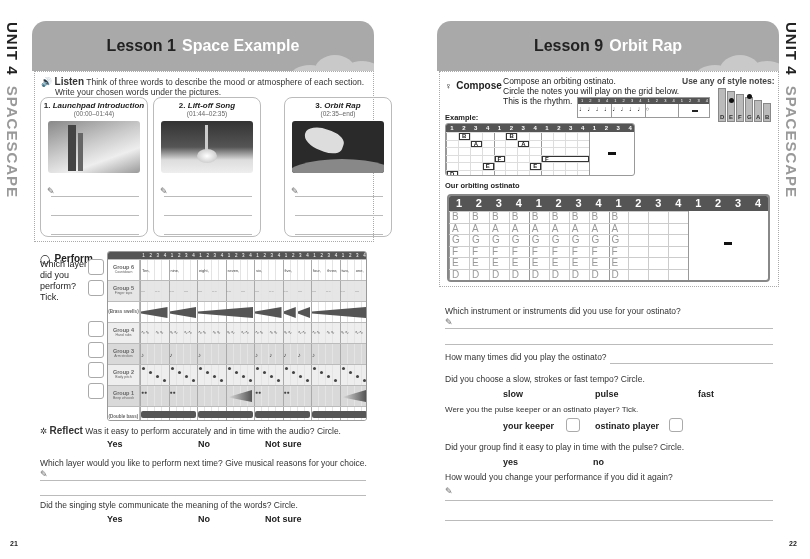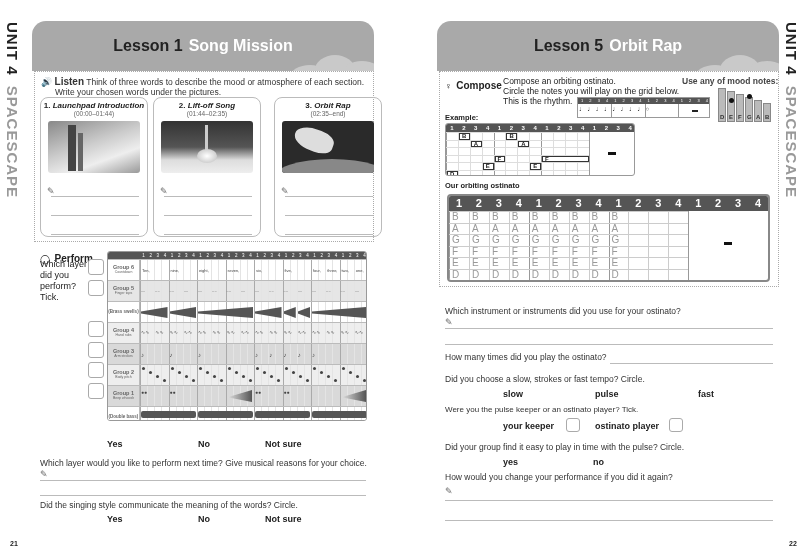--- a/index.html
+++ b/index.html
@@ -37,21 +37,21 @@
 </style>
 </head>
 <body>
 
 <div class="page left">
   <div class="unit-side">
     <span class="u">UNIT 4</span>&nbsp;&nbsp;<span class="s">SPACESCAPE</span>
   </div>
   <div class="banner">
     <span class="num">Lesson 1</span>
-    <span class="name">Song Mission</span>
+    <span class="name">Space Example</span>
     <div class="cloud">
         <i style="left:0;top:10px;width:40px;height:24px;"></i>
         <i style="left:25px;top:0;width:40px;height:30px;"></i>
         <i style="left:52px;top:6px;width:40px;height:26px;"></i>
       </div>
   </div>
 
   <div class="dotbox" style="left:34px;top:71px;width:340px;height:171px;">
     <div style="position:absolute;left:6px;top:4px;" class="txt">
       <span style="font-size:9px;">🔊</span>
@@ -78,21 +78,21 @@
     <div class="t">(01:44–02:35)</div>
     <div class="pic" style="background:linear-gradient(#333 0%,#555 50%,#ddd 75%,#eee 100%);position:relative;">
       <div style="position:absolute;left:44px;top:4px;width:3px;height:28px;background:#ccc;"></div>
       <div style="position:absolute;left:36px;top:28px;width:20px;height:14px;background:radial-gradient(#fff,#bbb);border-radius:50%;"></div>
     </div>
     <span class="pencil">✎</span>
     <div class="line" style="top:98px;"></div>
     <div class="line" style="top:117px;"></div>
     <div class="line" style="top:136px;"></div>
   </div>
-  <div class="card" style="left:274px;">
+  <div class="card" style="left:284px;">
     <div class="h"><span>3.</span> <em>Orbit Rap</em></div>
     <div class="t">(02:35–end)</div>
     <div class="pic" style="background:#2a2a2a;position:relative;overflow:hidden;">
       <div style="position:absolute;left:12px;top:8px;width:40px;height:22px;background:#ddd;border-radius:50% 40% 40% 50%;transform:rotate(20deg);"></div>
       <div style="position:absolute;left:-10px;top:38px;width:120px;height:40px;background:#888;border-radius:50%;"></div>
     </div>
     <span class="pencil">✎</span>
     <div class="line" style="top:98px;"></div>
     <div class="line" style="top:117px;"></div>
     <div class="line" style="top:136px;"></div>
@@ -546,59 +546,64 @@
         <div style="position: absolute; left: 238.625px; top: 0px; width: 7.125px; height: 16px; border-left: 1px solid rgb(228, 228, 228);"></div>
         <div style="position: absolute; left: 245.75px; top: 0px; width: 7.125px; height: 16px; border-left: 1px solid rgb(228, 228, 228);"></div>
         <div style="position: absolute; left: 252.875px; top: 0px; width: 7.125px; height: 16px; border-left: 1px solid rgb(228, 228, 228);"></div>
         <div style="position: absolute; left: 33px; top: 4px; width: 55px; height: 7px; background: rgb(85, 85, 85); border-radius: 2px;"></div>
         <div style="position: absolute; left: 90px; top: 4px; width: 55px; height: 7px; background: rgb(85, 85, 85); border-radius: 2px;"></div>
         <div style="position: absolute; left: 147px; top: 4px; width: 55px; height: 7px; background: rgb(85, 85, 85); border-radius: 2px;"></div>
         <div style="position: absolute; left: 204px; top: 4px; width: 55px; height: 7px; background: rgb(85, 85, 85); border-radius: 2px;"></div>
       </div>
     </div>
 
+  <div style="position:absolute;left:40px;top:425px;" class="txt">
+    <span>✲</span>
+    <span class="sec-title">Reflect</span>
+    <span>Was it easy to perform accurately and in time with the audio? Circle.</span>
+  </div>
   <span class="opt" style="left:107px;top:439px;">Yes</span>
   <span class="opt" style="left:198px;top:439px;">No</span>
   <span class="opt" style="left:265px;top:439px;">Not sure</span>
   <div style="position:absolute;left:40px;top:458px;" class="txt">Which layer would you like to perform next time? Give musical reasons for your choice.</div>
   <span style="position:absolute;left:40px;top:469px;font-size:9px;color:#666;">✎</span>
   <div class="ans-line" style="left:40px;width:326px;top:480px;"></div>
   <div class="ans-line" style="left:40px;width:326px;top:495px;"></div>
   <div style="position:absolute;left:40px;top:500px;" class="txt">Did the singing style communicate the meaning of the words? Circle.</div>
   <span class="opt" style="left:107px;top:514px;">Yes</span>
   <span class="opt" style="left:198px;top:514px;">No</span>
   <span class="opt" style="left:265px;top:514px;">Not sure</span>
   <div class="pnum" style="left:10px;">21</div>
 </div>
 
 <div class="page right">
   <div class="unit-side">
     <span class="u">UNIT 4</span>&nbsp;&nbsp;<span class="s">SPACESCAPE</span>
   </div>
   <div class="banner">
-    <span class="num">Lesson 5</span>
+    <span class="num">Lesson 9</span>
     <span class="name">Orbit Rap</span>
     <div class="cloud">
         <i style="left:0;top:10px;width:40px;height:24px;"></i>
         <i style="left:25px;top:0;width:40px;height:30px;"></i>
         <i style="left:52px;top:6px;width:40px;height:26px;"></i>
       </div>
   </div>
 
   <div class="dotbox" style="left:34px;top:71px;width:340px;height:216px;"></div>
   <div style="position:absolute;left:40px;top:75px;">
     <span style="font-size:9px;">♀</span>
     <span class="sec-title">Compose</span>
   </div>
   <div style="position:absolute;left:98px;top:76px;font-size:8.5px;line-height:10px;">
     <div>Compose an orbiting ostinato.</div>
     <div>Circle the notes you will play on the grid below.</div>
     <div>This is the rhythm.</div>
   </div>
-  <div style="position:absolute;left:277px;top:76px;font-size:8.5px;font-weight:bold;color:#444;">Use any of mood notes:</div>
+  <div style="position:absolute;left:277px;top:76px;font-size:8.5px;font-weight:bold;color:#444;">Use any of style notes:</div>
 
   <div id="rhythm" style="position:absolute;left:172px;top:97px;width:133px;height:21px;border:1px solid #999;">
     <div class="grid-head" style="height:6px;">
         <span style="position: absolute; left: 0px; width: 8.3125px; text-align: center; font-size: 4px; line-height: 6px; color: rgb(255, 255, 255);">1</span>
         <span style="position: absolute; left: 8.3125px; width: 8.3125px; text-align: center; font-size: 4px; line-height: 6px; color: rgb(255, 255, 255);">2</span>
         <span style="position: absolute; left: 16.625px; width: 8.3125px; text-align: center; font-size: 4px; line-height: 6px; color: rgb(255, 255, 255);">3</span>
         <span style="position: absolute; left: 24.9375px; width: 8.3125px; text-align: center; font-size: 4px; line-height: 6px; color: rgb(255, 255, 255);">4</span>
         <span style="position: absolute; left: 33.25px; width: 8.3125px; text-align: center; font-size: 4px; line-height: 6px; color: rgb(255, 255, 255);">1</span>
         <span style="position: absolute; left: 41.5625px; width: 8.3125px; text-align: center; font-size: 4px; line-height: 6px; color: rgb(255, 255, 255);">2</span>
         <span style="position: absolute; left: 49.875px; width: 8.3125px; text-align: center; font-size: 4px; line-height: 6px; color: rgb(255, 255, 255);">3</span>

